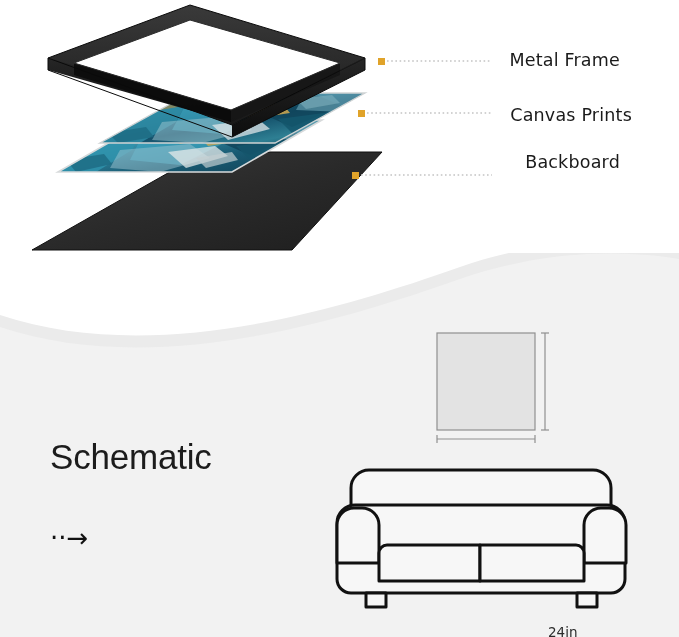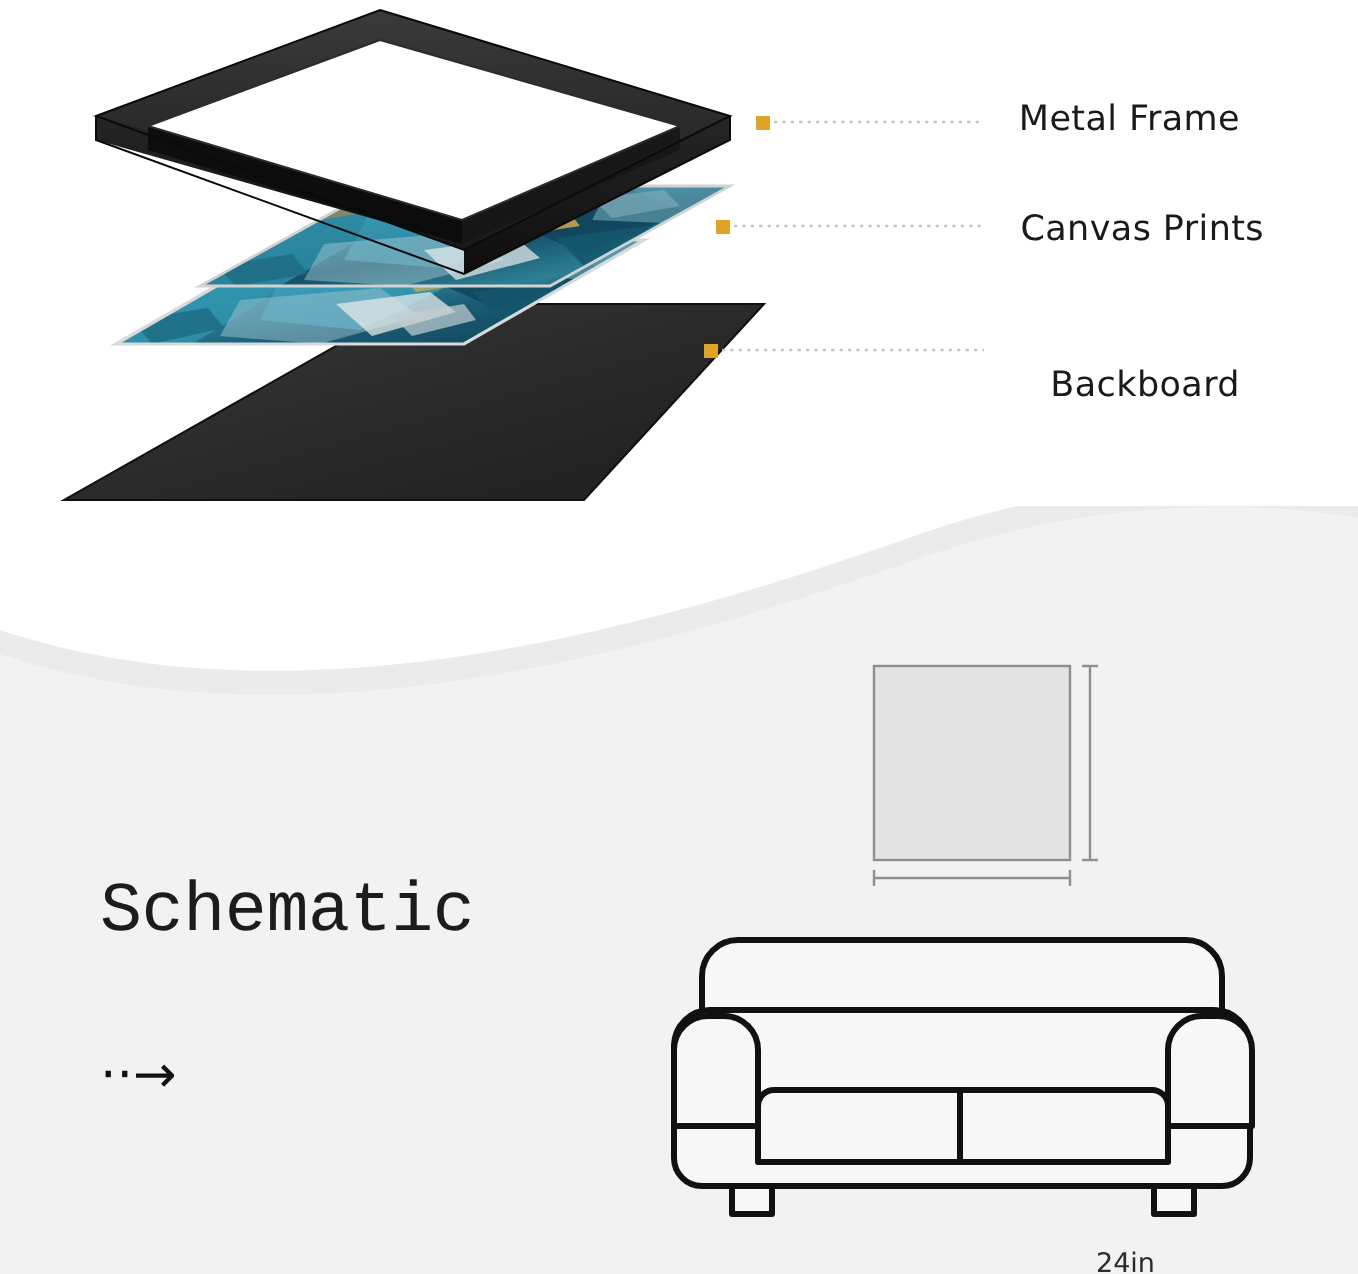--- a/index.html
+++ b/index.html
@@ -21,39 +21,39 @@
     font-size:17.5px;
     color:#1a1a1a;
     letter-spacing:.2px;
     white-space:nowrap;
     text-align:right;
     font-family:"DejaVu Sans","Liberation Sans",sans-serif;
     font-weight:400;
   }
   #lbl-metal{right:59px;top:50px;}
   #lbl-canvas{right:47px;top:105px;}
-  #lbl-back{right:59px;top:183px;}
+  #lbl-back{right:59px;top:152px;}
 
   
   #bottom{position:absolute;left:0;top:253px;width:679px;height:384px;}
 
   #headline{
     position:absolute;left:50px;top:178px;
     line-height:1;
   }
   .h-actual{
     font-size:41px;font-weight:700;color:#111111;
     letter-spacing:-.6px;
     font-family:"DejaVu Sans","Liberation Sans",sans-serif;
     display:block;
   }
   .h-schem{
     font-size:35px;font-weight:400;color:#1c1c1c;
     letter-spacing:-.2px;
-    font-family:Liberation Mono, monospace;
+    font-family:Liberation Sans, sans-serif;
     display:block;margin-top:8px;
   }
   #arrow-glyph{
     position:absolute;left:50px;top:272px;
     font-size:26px;color:#111;line-height:1;
     font-family:"DejaVu Sans","Liberation Sans",sans-serif;
   }
 
   .dim-text{
     position:absolute;

